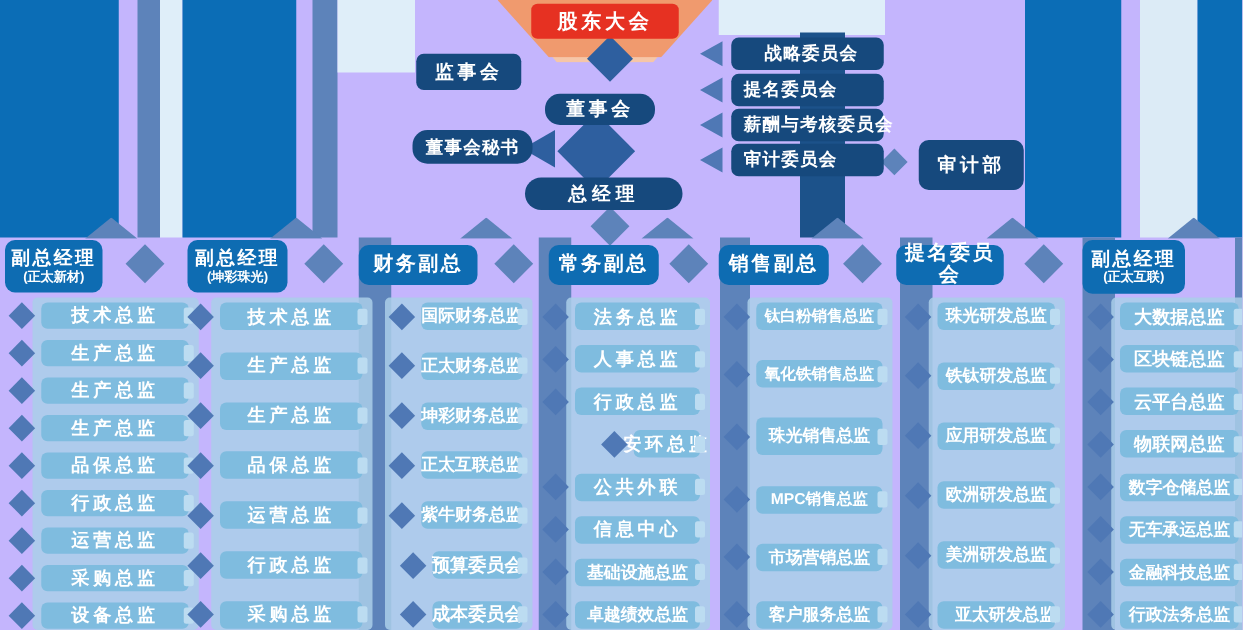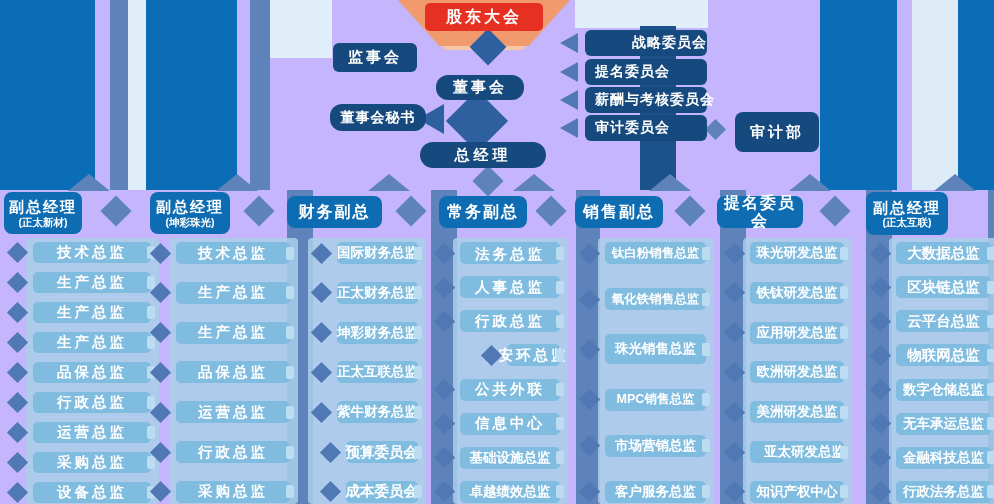--- a/index.html
+++ b/index.html
@@ -71,21 +71,21 @@
     <span>董事会秘书</span>
   </div>
   <div class="navybox" style="left:420px;top:142px;width:126px;height:26px;font-size:15px;letter-spacing:4px;border-radius:13px">
     <span>总经理</span>
   </div>
   <div class="navybox" style="left:735px;top:112px;width:84px;height:40px;font-size:15px;letter-spacing:3px;border-radius:8px">
     <span>审计部</span>
   </div>
 
 <div class="tri-left" style="left: 560px; top: 33px; border-width: 10px 18px 10px 0px; border-color: transparent rgb(79, 120, 181) transparent transparent;"></div>
-    <div class="navybox" style="left: 585px; top: 30px; width: 122px; height: 26px; font-size: 14px; letter-spacing: 1px; justify-content: flex-end; padding-left: 6px; box-sizing: border-box;">
+    <div class="navybox" style="left: 585px; top: 30px; width: 122px; height: 26px; font-size: 14px; letter-spacing: 1px; justify-content: center; padding-left: 6px; box-sizing: border-box;">
       <span>战略委员会</span>
     </div>
     <div class="tri-left" style="left: 560px; top: 62px; border-width: 10px 18px 10px 0px; border-color: transparent rgb(79, 120, 181) transparent transparent;"></div>
     <div class="navybox" style="left: 585px; top: 59px; width: 122px; height: 26px; font-size: 14px; letter-spacing: 1px; justify-content: flex-start; padding-left: 10px; box-sizing: border-box;">
       <span>提名委员会</span>
     </div>
     <div class="tri-left" style="left: 560px; top: 90px; border-width: 10px 18px 10px 0px; border-color: transparent rgb(79, 120, 181) transparent transparent;"></div>
     <div class="navybox" style="left: 585px; top: 87px; width: 122px; height: 26px; font-size: 14px; letter-spacing: 1px; justify-content: flex-start; padding-left: 10px; box-sizing: border-box;">
       <span>薪酬与考核委员会</span>
     </div>
@@ -233,21 +233,21 @@
         <span>成本委员会</span>
       </div>
     </div>
     <div class="tri-up" style="left: 513px; top: 174px; width: 42px; height: 17px;"></div>
     <div class="diamond" style="left: 399.5px; top: 200px; width: 22px; height: 22px; background: rgb(93, 131, 186);"></div>
     <div class="hdr" style="left: 439px; top: 196px; width: 88px; height: 32px;">
       <div class="t" style="font-size: 16px;">常务副总</div>
     </div>
     <div class="colback" style="left: 453px; top: 238px; width: 115px; height: 266px;"></div>
     <div class="col" style="left: 460px; top: 242px; width: 100px; height: 261px;">
-      <div class="item" style="height: 22px; font-size: 14.5px; letter-spacing: 3px; align-items: flex-end;">
+      <div class="item" style="height: 22px; font-size: 14.5px; letter-spacing: 3px;">
         <span class="dia"></span>
         <span class="tab"></span>
         <span>法务总监</span>
       </div>
       <div class="item" style="height: 22px; font-size: 14.5px; letter-spacing: 3px;">
         <span class="dia"></span>
         <span class="tab"></span>
         <span>人事总监</span>
       </div>
       <div class="item" style="height: 22px; font-size: 14.5px; letter-spacing: 3px;">
@@ -348,25 +348,20 @@
       </div>
       <div class="item" style="height: 22px; font-size: 13.5px; letter-spacing: 0px;">
         <span class="dia"></span>
         <span class="tab"></span>
         <span>美洲研发总监</span>
       </div>
       <div class="item" style="height: 22px; font-size: 13.5px; letter-spacing: 0px; padding-left: 15px;">
         <span class="dia"></span>
         <span class="tab"></span>
         <span>亚太研发总监</span>
-      </div>
-      <div class="item" style="height: 22px; font-size: 13.5px; letter-spacing: 0px;">
-        <span class="dia"></span>
-        <span class="tab"></span>
-        <span>知识产权中心</span>
       </div>
     </div>
     <div class="tri-up" style="left: 934px; top: 174px; width: 42px; height: 17px;"></div>
     <div class="diamond" style="left: 823.5px; top: 200px; width: 22px; height: 22px; background: rgb(93, 131, 186);"></div>
     <div class="hdr" style="left: 866px; top: 192px; width: 82px; height: 43px;">
       <div class="t">副总经理</div>
       <div class="s">(正太互联)</div>
     </div>
     <div class="colback" style="left: 889px; top: 238px; width: 110px; height: 266px;"></div>
     <div class="col" style="left: 896px; top: 242px; width: 95px; height: 261px;">

